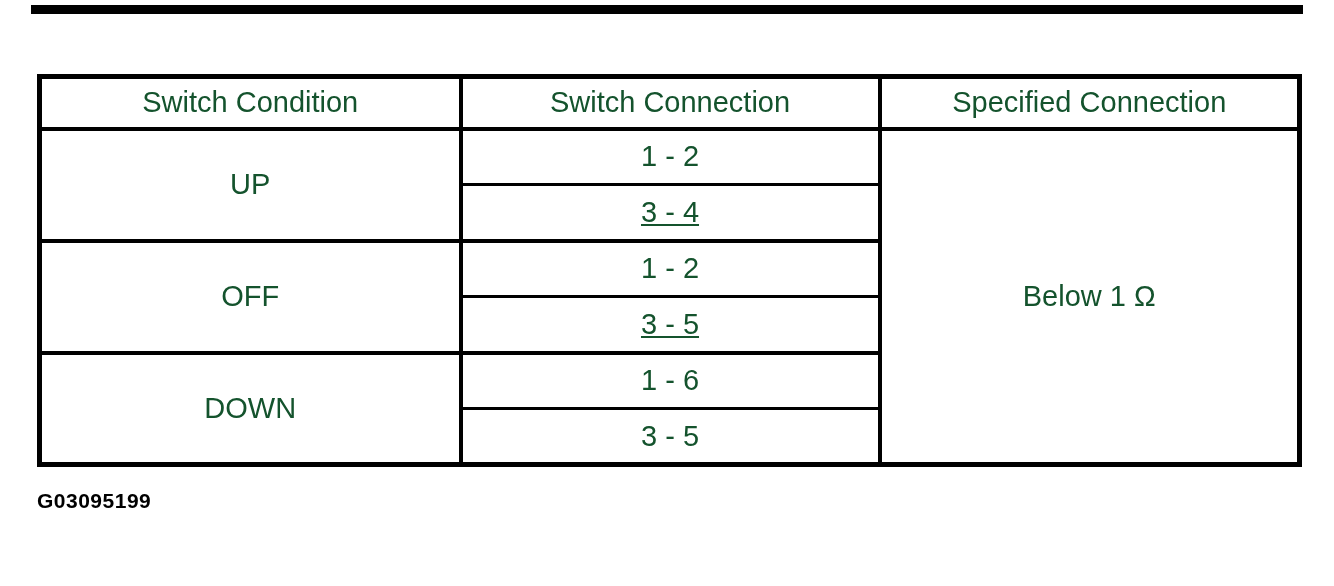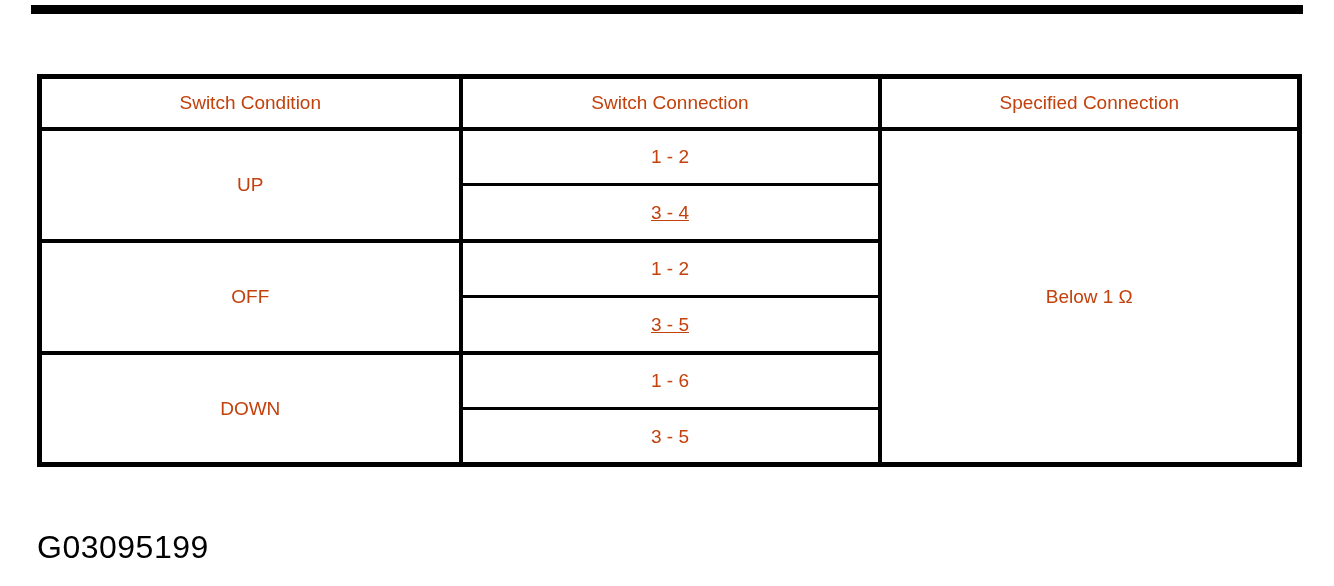--- a/index.html
+++ b/index.html
@@ -34,24 +34,24 @@
     border: 5px solid #000000;
   }
   table.spec-table th,
   table.spec-table td {
     border: solid #000000;
     border-width: 3px 4px;
     padding: 0;
     margin: 0;
     text-align: center;
     vertical-align: middle;
-    font-size: 19px;
+    font-size: 29px;
     font-weight: normal;
     line-height: 1;
-    color: #c2410c;
+    color: #14532d;
     background: #ffffff;
     overflow: hidden;
     white-space: nowrap;
   }
   table.spec-table tr.header-row {
     height: 52px;
   }
   table.spec-table tr.header-row th {
     border-bottom-width: 4px;
   }
@@ -62,25 +62,24 @@
     border-bottom-width: 4px;
     text-decoration: underline;
   }
   table.spec-table tr.group-start td {
     border-top-width: 4px;
   }
   .figure-id {
     position: absolute;
     left: 37px;
     top: 489px;
-    font-size: 32px;
-    font-weight: normal;
+    font-size: 21px;
+    font-weight: bold;
     letter-spacing: 0.5px;
     color: #000000;
-    margin-top: 40px;
   }
 </style>
 </head>
 <body>
 
 <div class="page">
 
   <div class="top-rule"></div>
 
   <table class="spec-table">

